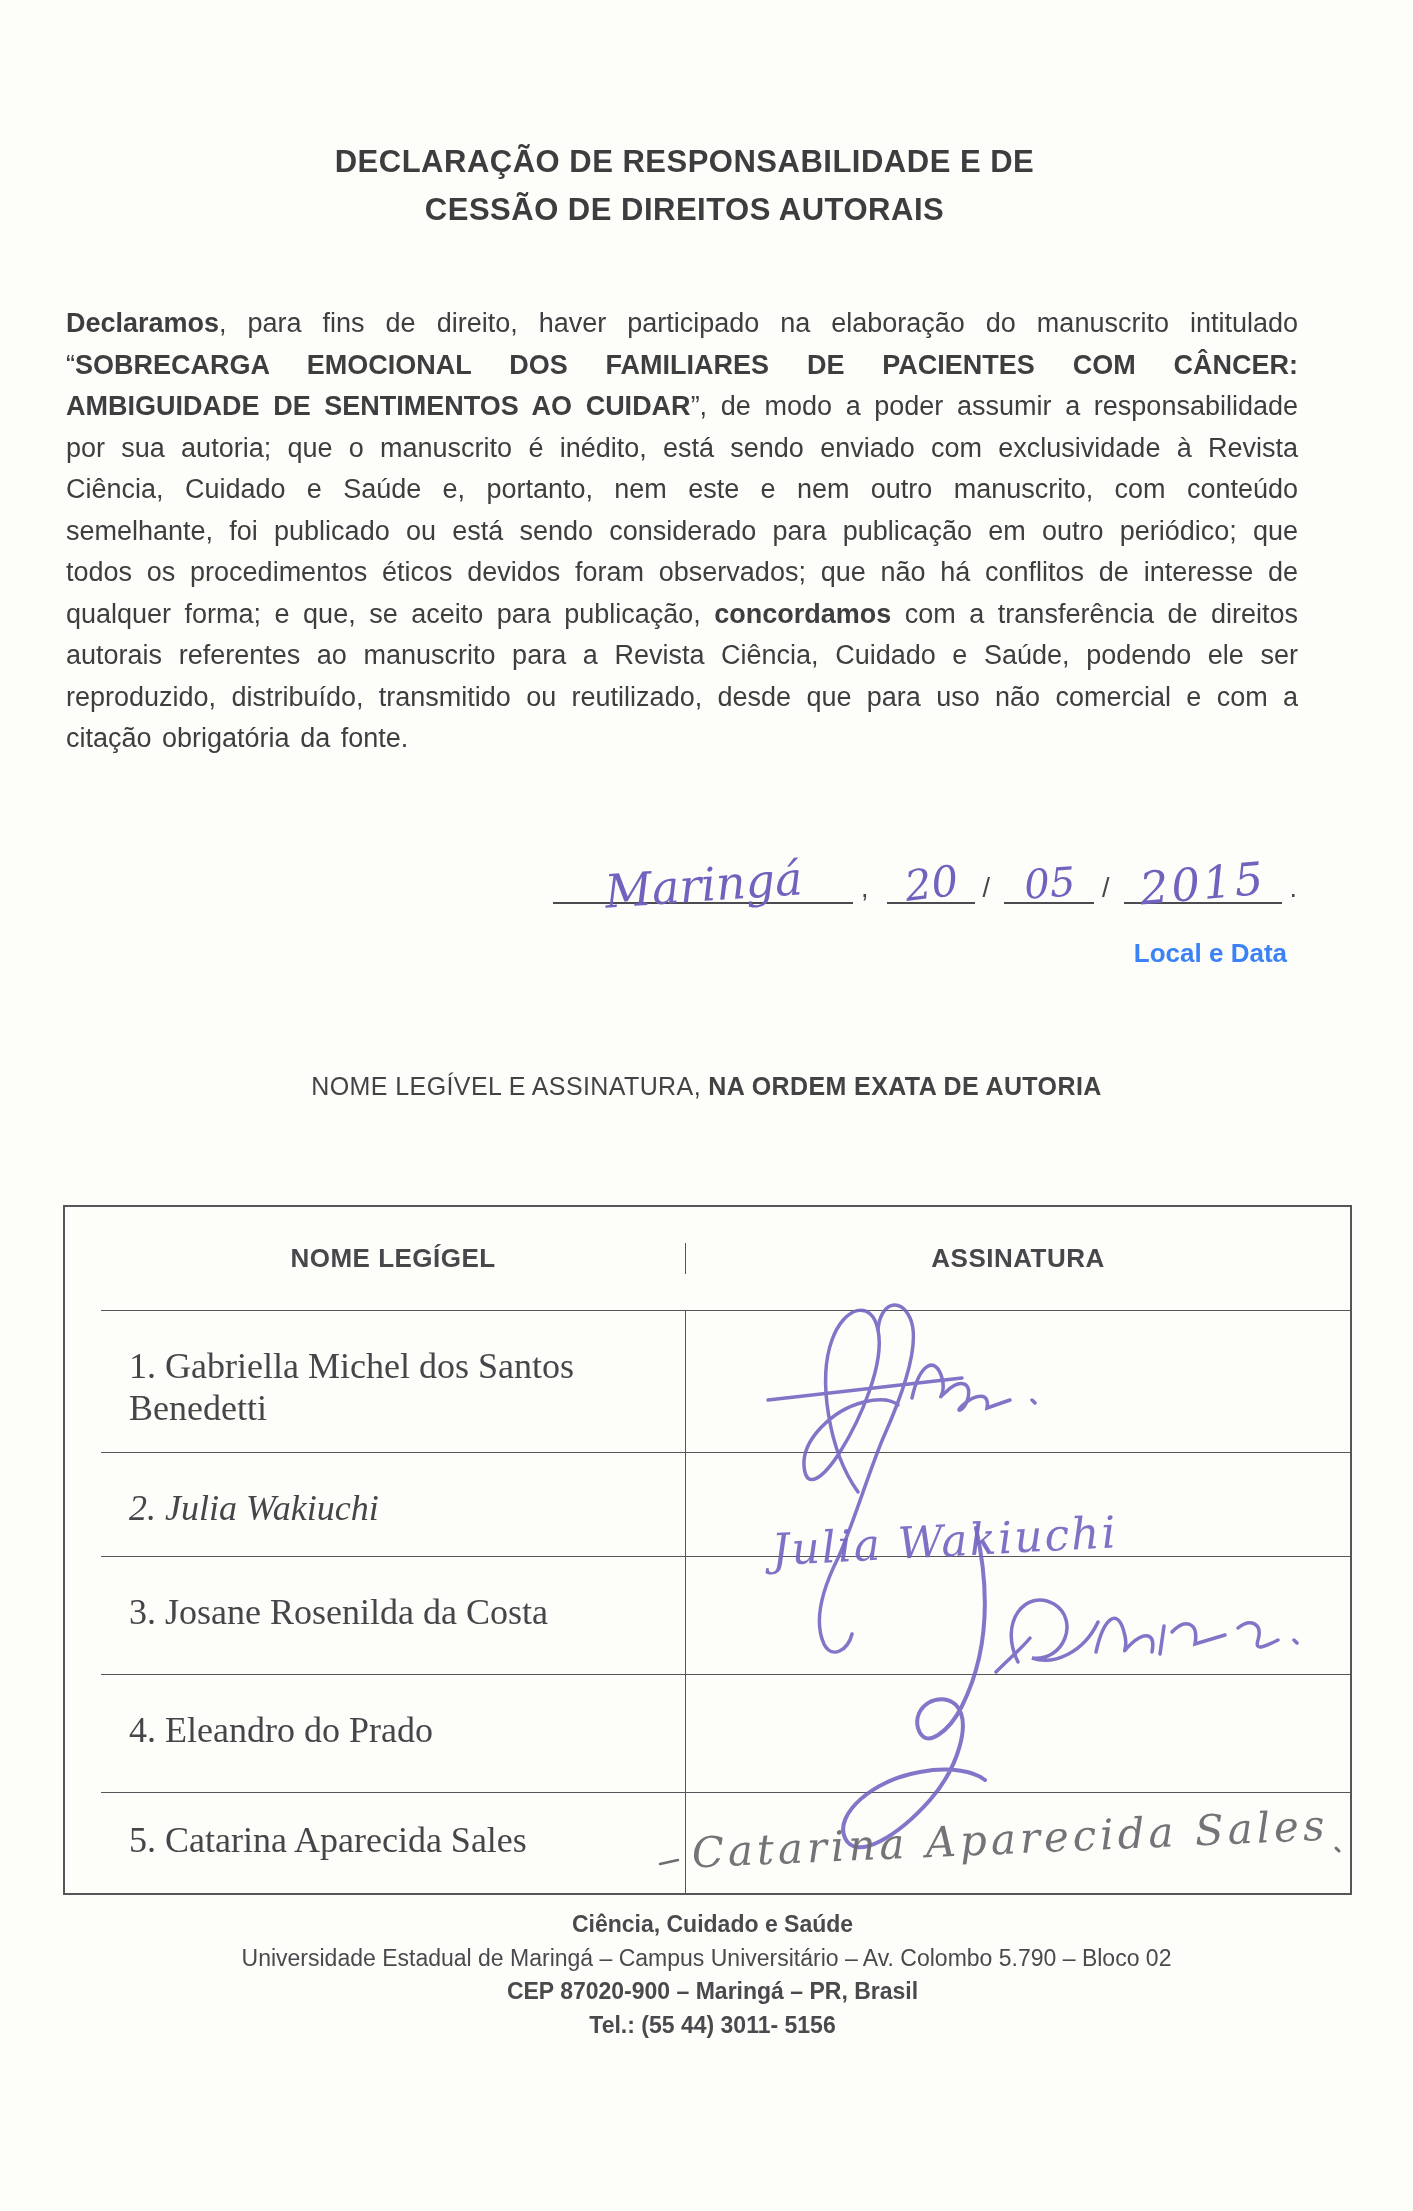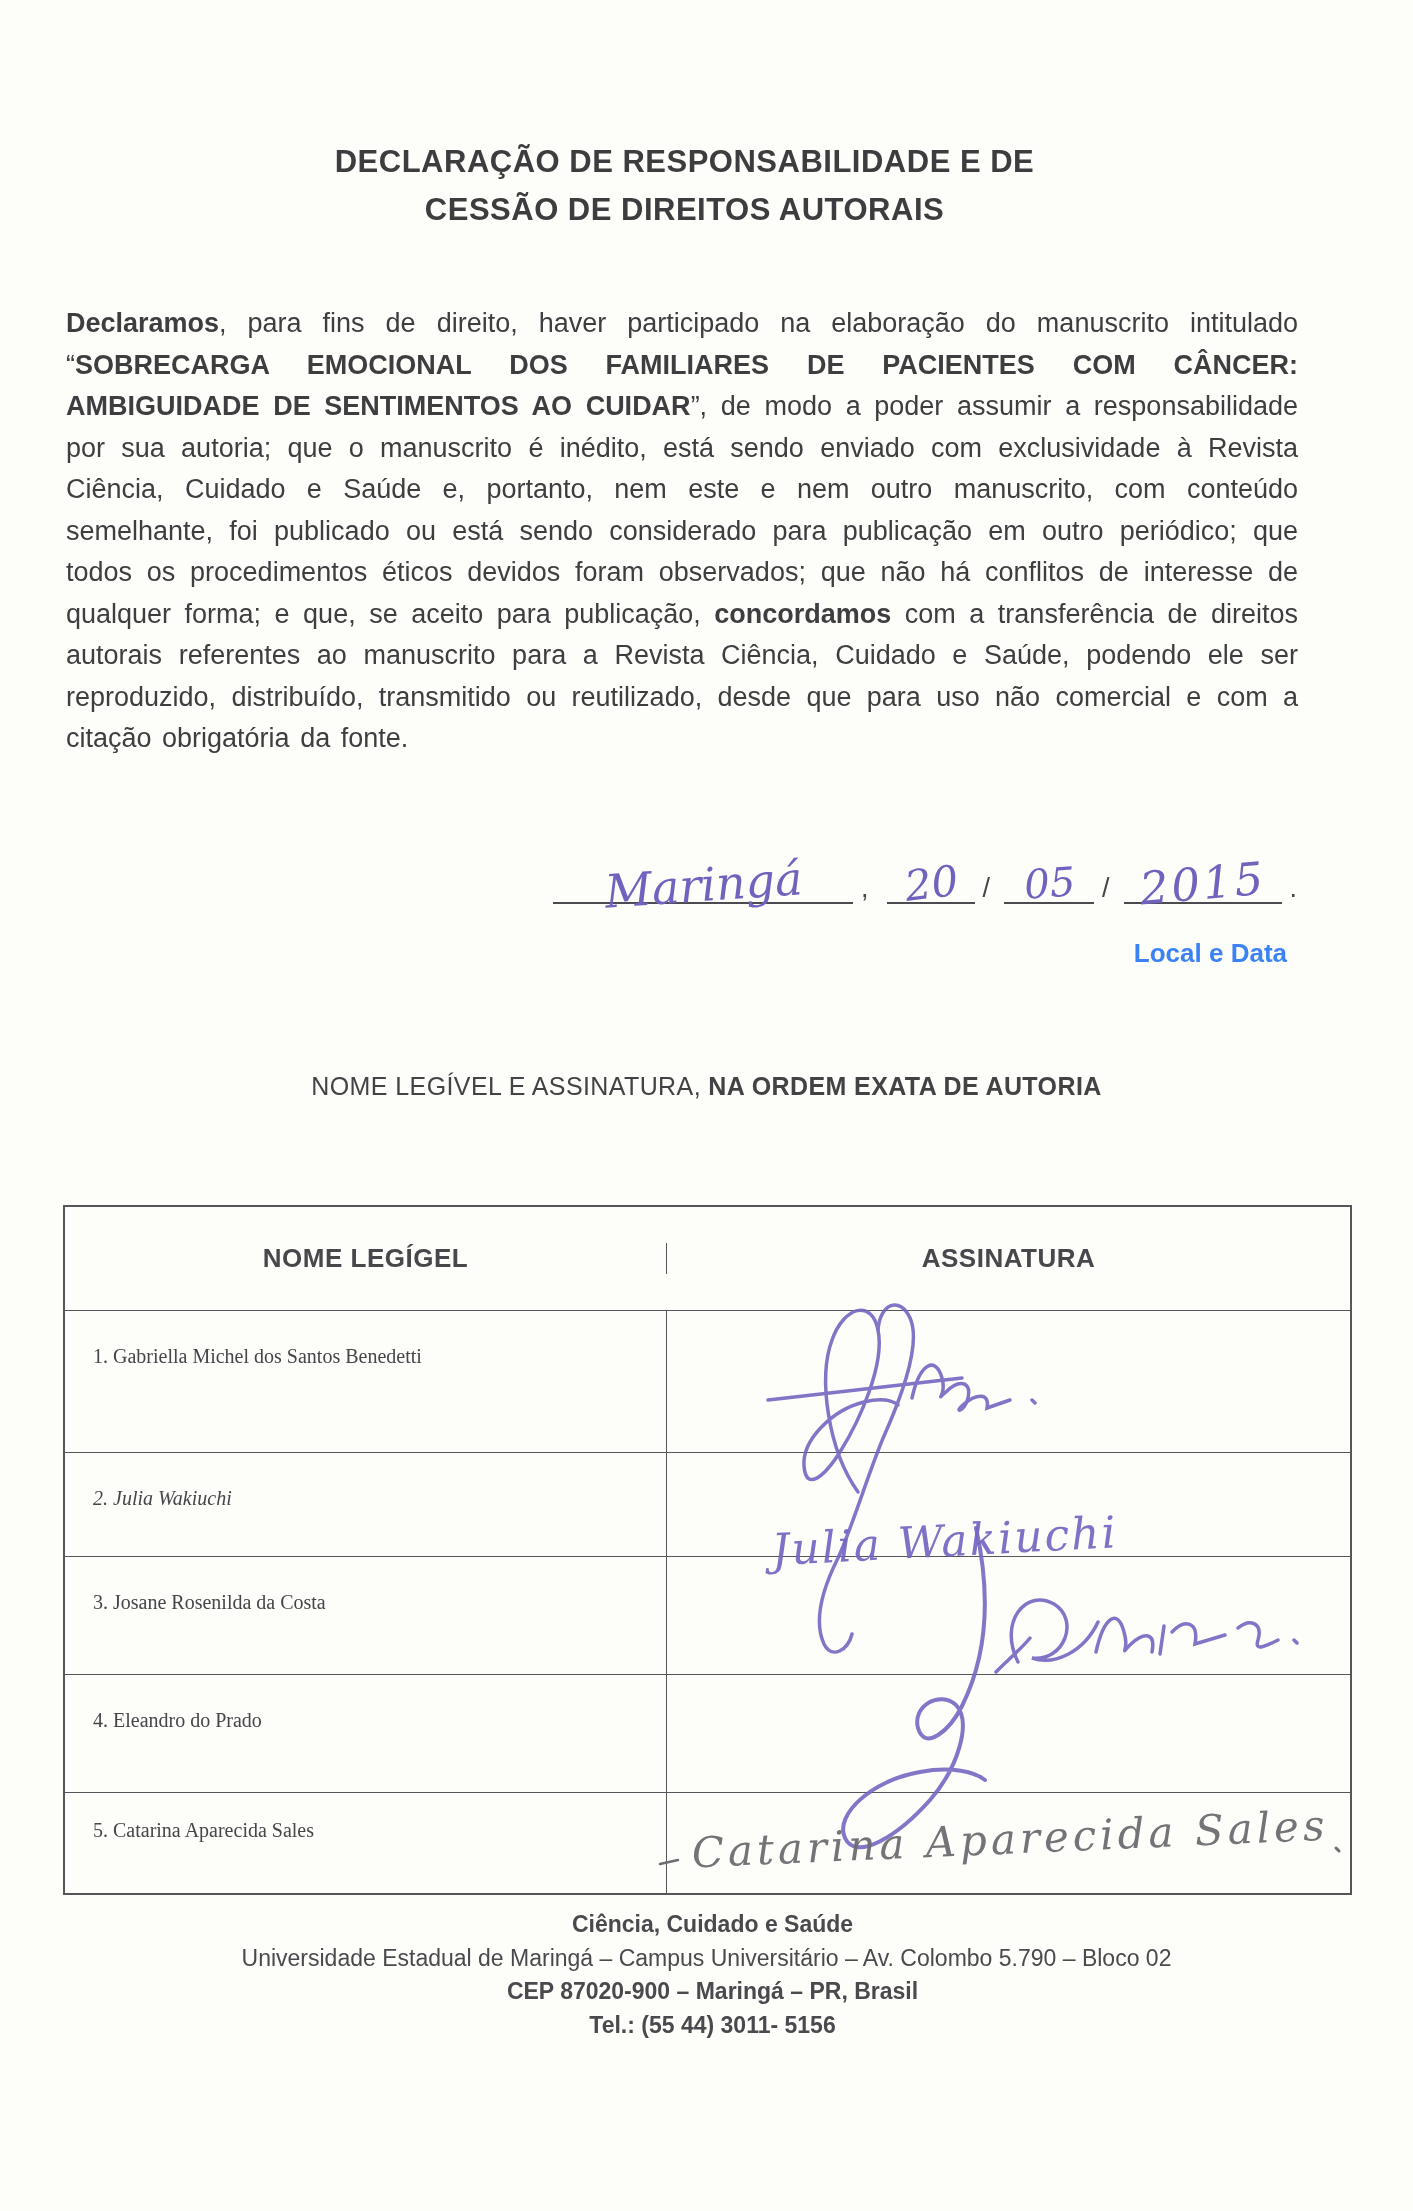--- a/index.html
+++ b/index.html
@@ -48,33 +48,33 @@
   .section-heading{
     position:absolute;top:1072px;left:0;width:1413px;text-align:center;
     font-size:25px;letter-spacing:.4px;color:#434346;
   }
   .section-heading .b{font-weight:bold;}
   
   .sig-table{
     position:absolute;top:1205px;left:63px;width:1289px;height:690px;
     border:2px solid #56565a;box-sizing:border-box;
   }
-  .t-row{display:flex;border-top:1.5px solid #56565a;box-sizing:border-box;}
+  .t-row{display:flex;border-top:1.5px solid #56565a;box-sizing:border-box;margin-left:36px;}
   .t-row:first-child{border-top:none;}
   .t-cell{box-sizing:border-box;}
   .c-name{width:602px;border-right:1.5px solid #56565a;}
   .c-sig{width:683px;}
   .t-head{height:103px;align-items:center;}
   .t-head .t-cell{
     text-align:center;font-weight:bold;font-size:26px;letter-spacing:.5px;color:#48484c;
     align-self:center;
   }
   .r1{height:142px;} .r2{height:104px;font-style:italic;} .r3{height:118px;} .r4{height:118px;} .r5{height:101px;}
   .name-text{
-    font-family:"Liberation Serif",serif;font-size:20px;color:#45454a;
+    font-family:"Liberation Serif",serif;font-size:36px;color:#45454a;
     padding:34px 0 0 28px;
   }
   .r5 .name-text{padding-top:26px;}
   
   .ink-layer{position:absolute;top:0;left:0;pointer-events:none;}
   .ink-layer text{font-family:"DejaVu Serif",serif;font-style:italic;}
   
   .footer{
     position:absolute;top:1908px;left:0;width:1413px;text-align:center;
     font-size:23px;line-height:33.5px;color:#4a4a4e;

